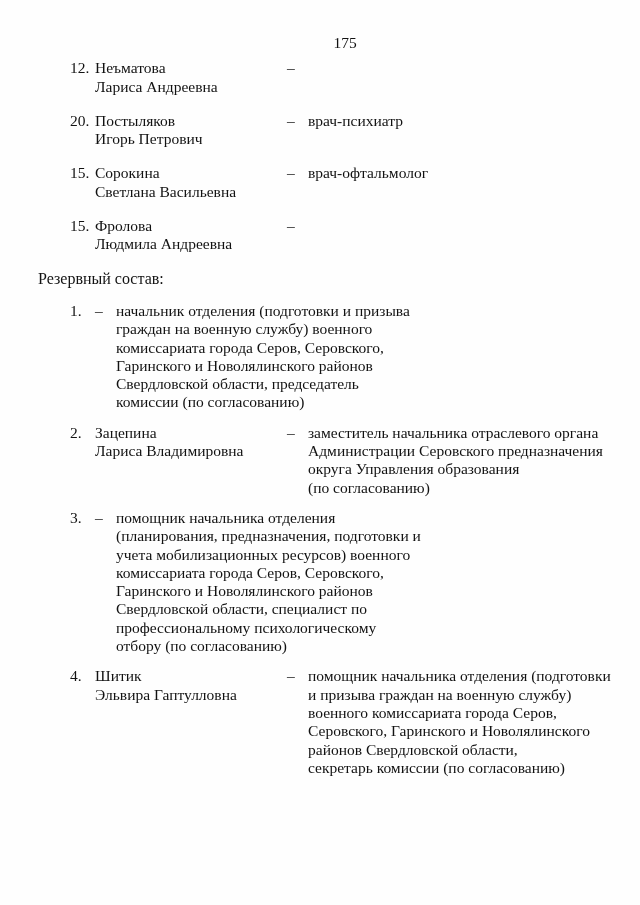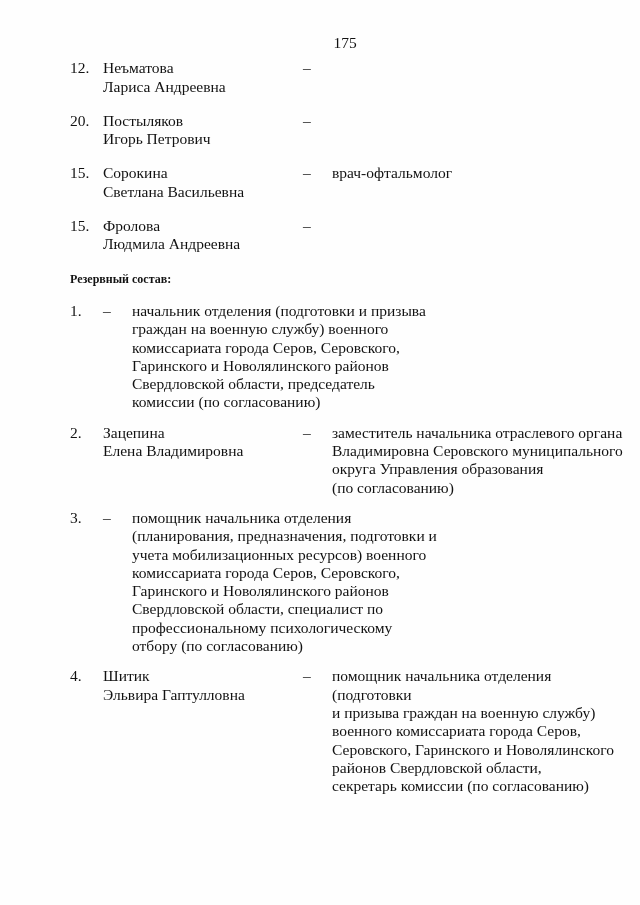--- a/index.html
+++ b/index.html
@@ -24,33 +24,32 @@
     line-height: 18.3px;
     margin-bottom: 7px;
   }
   .row {
     display: flex;
     align-items: flex-start;
     padding-left: 70px;
     padding-right: 16px;
     font-size: 15.5px;
     line-height: 18.3px;
-    gap: 8px;
   }
   .main-list .row { margin-bottom: 16px; }
   .reserve-list .row { margin-bottom: 12px; }
   .num  { flex: none; width: 25px; }
   .name { flex: none; width: 192px; white-space: pre-line; }
   .dash { flex: none; width: 21px; }
   .role { flex: 1; white-space: pre-line; }
   .section-heading {
-    padding-left: 70px;
-    font-size: 12px;
+    padding-left: 38px;
+    font-size: 16px;
     line-height: 18.3px;
-    font-weight: bold;
+    font-weight: normal;
     margin-bottom: 14px;
   }
 </style>
 </head>
 <body>
 
 <div class="page">
   <div class="page-number">175</div>
 
   <div class="main-list" id="main-list">
@@ -58,20 +57,21 @@
         <div class="num">12.</div>
         <div class="name">Неъматова
 Лариса Андреевна</div>
         <div class="dash">–</div>
       </div>
       <div class="row">
         <div class="num">20.</div>
         <div class="name">Постыляков
 Игорь Петрович</div>
         <div class="dash">–</div>
+        <div class="role">врач-психиатр</div>
       </div>
       <div class="row">
         <div class="num">15.</div>
         <div class="name">Сорокина
 Светлана Васильевна</div>
         <div class="dash">–</div>
         <div class="role">врач-офтальмолог</div>
       </div>
       <div class="row">
         <div class="num">15.</div>
@@ -90,24 +90,24 @@
         <div class="role">начальник отделения (подготовки и призыва
 граждан на военную службу) военного
 комиссариата города Серов, Серовского,
 Гаринского и Новолялинского районов
 Свердловской области, председатель
 комиссии (по согласованию)</div>
       </div>
       <div class="row">
         <div class="num">2.</div>
         <div class="name">Зацепина
-Елена Владимировна</div>
+Лариса Владимировна</div>
         <div class="dash">–</div>
         <div class="role">заместитель начальника отраслевого органа
-Владимировна Серовского муниципального
+Администрации Серовского предназначения
 округа Управления образования
 (по согласованию)</div>
       </div>
       <div class="row">
         <div class="num">3.</div>
         <div class="dash">–</div>
         <div class="role">помощник начальника отделения
 (планирования, предназначения, подготовки и
 учета мобилизационных ресурсов) военного
 комиссариата города Серов, Серовского,

